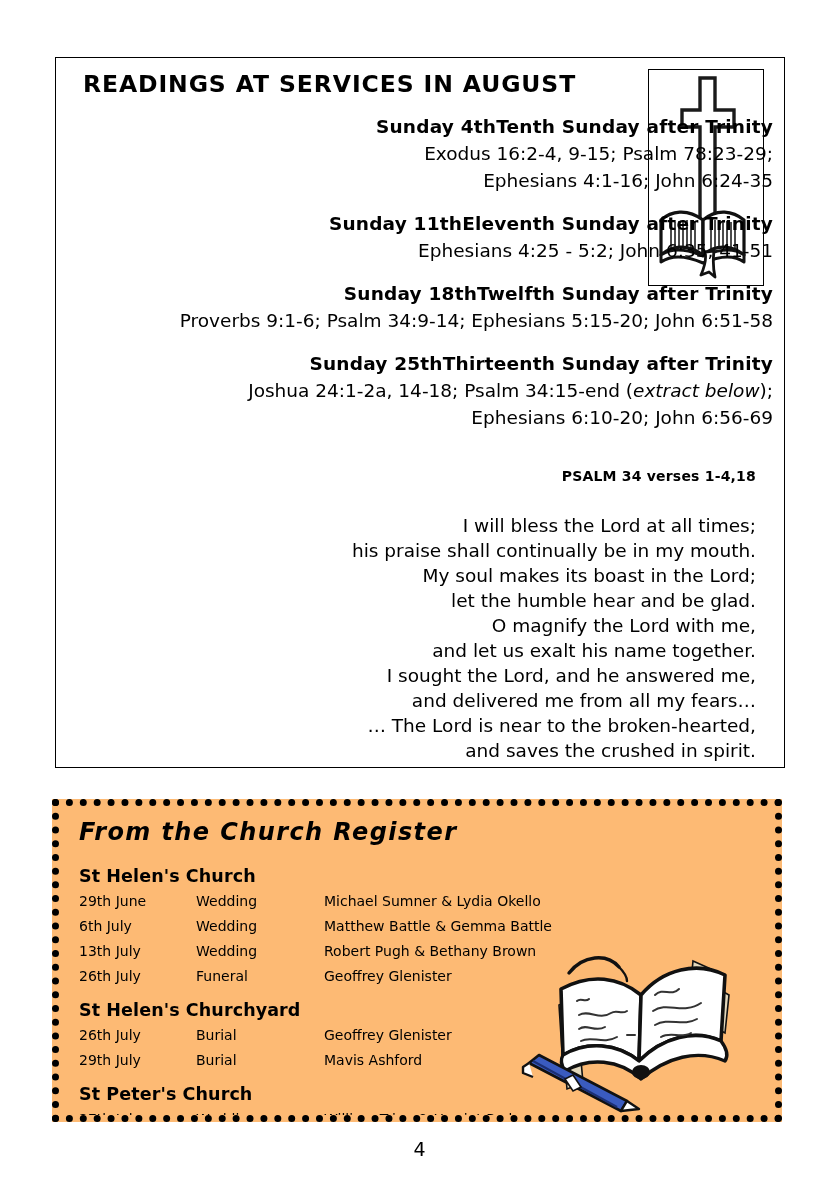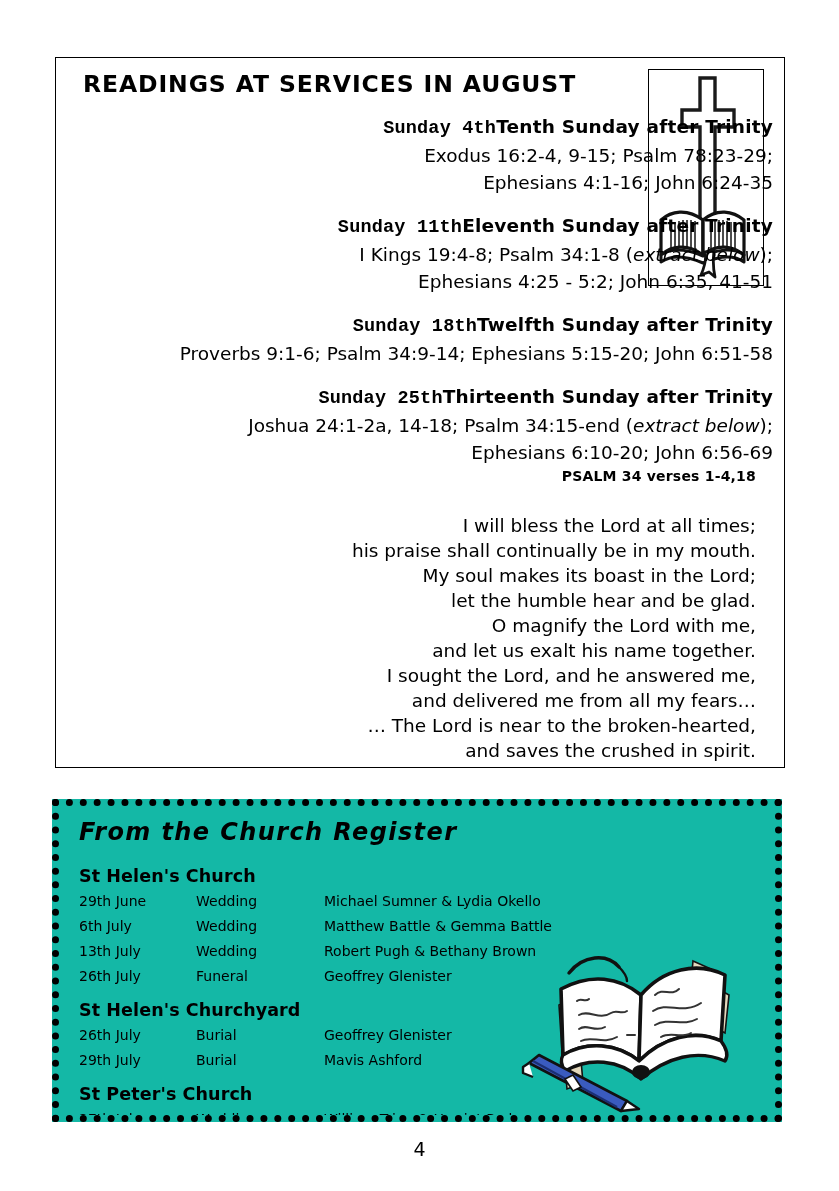--- a/index.html
+++ b/index.html
@@ -64,21 +64,20 @@
   .reading-head {
     font-size: 18.5px;
     font-weight: bold;
     line-height: 27px;
     white-space: nowrap;
     letter-spacing: 0.2px;
   }
   .reading-head .rh-date {
     display: inline-block;
     width: 188px;
-    font-family: Liberation Mono, monospace;
   }
   .reading-refs {
     font-size: 18.5px;
     line-height: 27px;
     white-space: nowrap;
   }
   .reading-refs i { font-style: italic; }
 
   
   #psalm-block {
@@ -105,21 +104,21 @@
   .psalm-line.indent { padding-left: 21px; }
 
   
   #register-box {
     position: absolute;
     left: 52px;
     top: 799px;
     width: 730px;
     height: 323px;
     box-sizing: border-box;
-    background: #14b8a6;
+    background: #fdba74;
     border: 7px dotted #000;
     overflow: hidden;
   }
 
   #register-title {
     position: absolute;
     left: 20px;
     top: 12px;
     font-size: 24px;
     font-weight: bold;
@@ -230,21 +229,20 @@
         <span class="rh-date">Sunday 4th</span><span>Tenth Sunday after Trinity</span>
       </div>
       <div class="reading-refs">Exodus 16:2-4, 9-15; Psalm 78:23-29;</div>
       <div class="reading-refs">Ephesians 4:1-16; John 6:24-35</div>
     </div>
 
     <div class="reading-entry">
       <div class="reading-head">
         <span class="rh-date">Sunday 11th</span><span>Eleventh Sunday after Trinity</span>
       </div>
-      <div class="reading-refs">I Kings 19:4-8; Psalm 34:1-8 (<i>extract below</i>);</div>
       <div class="reading-refs">Ephesians 4:25 - 5:2; John 6:35, 41-51</div>
     </div>
 
     <div class="reading-entry">
       <div class="reading-head">
         <span class="rh-date">Sunday 18th</span><span>Twelfth Sunday after Trinity</span>
       </div>
       <div class="reading-refs">Proverbs 9:1-6; Psalm 34:9-14; Ephesians 5:15-20; John 6:51-58</div>
     </div>
 

